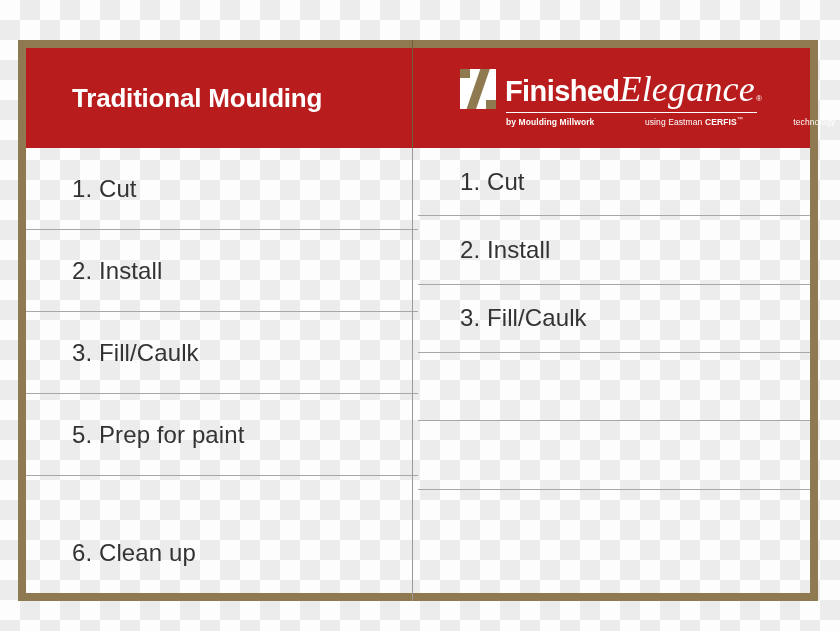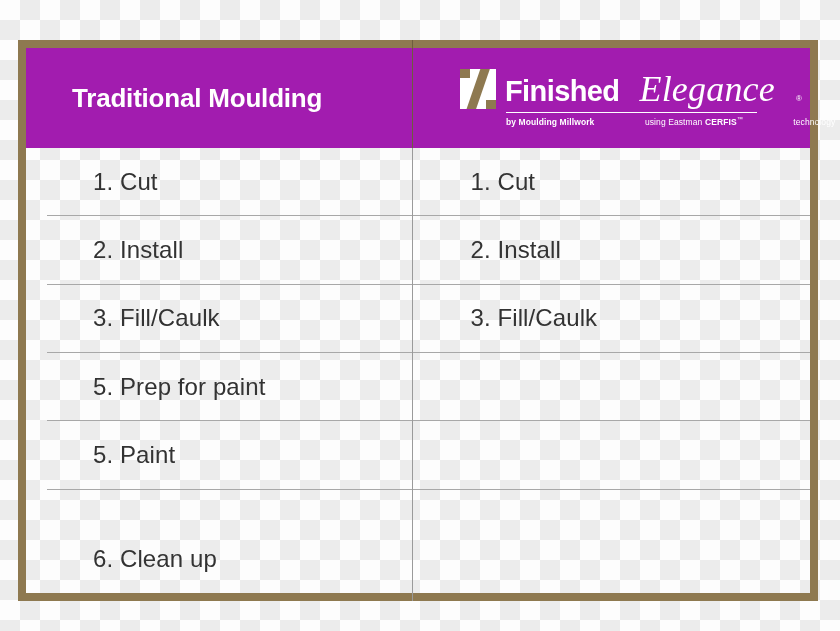--- a/index.html
+++ b/index.html
@@ -38,21 +38,21 @@
     border: 8px solid #8e7950;
     display: flex;
     flex-direction: column;
   }
 
   
   .card-header {
     position: relative;
     height: 100px;
     flex: 0 0 100px;
-    background: #a21caf;
+    background: #b91c1c;
     display: flex;
     box-sizing: border-box;
   }
   .header-cell {
     flex: 1 1 50%;
     display: flex;
     align-items: center;
     box-sizing: border-box;
     min-width: 0;
   }
@@ -111,21 +111,21 @@
     position: absolute;
     right: 0;
     bottom: 0;
     width: 10px;
     height: 9px;
     background: #8e7950;
   }
   .brand-words {
     display: flex;
     align-items: baseline;
-    gap: 20px;
+    gap: 0;
     text-align: right;
   }
   .brand-finished {
     color: #ffffff;
     font-family: "Liberation Sans", sans-serif;
     font-weight: bold;
     font-size: 29px;
     letter-spacing: -0.6px;
   }
   .brand-elegance {
@@ -166,21 +166,20 @@
     font-size: 6px;
     vertical-align: super;
   }
 
   
   .card-body {
     flex: 1 1 auto;
     display: flex;
     position: relative;
     min-height: 0;
-    padding-left: 21px;
   }
   .column {
     flex: 1 1 50%;
     display: flex;
     flex-direction: column;
     min-width: 0;
   }
   .row {
     flex: 1 1 0;
     display: flex;
@@ -272,23 +271,20 @@
         </div>
         <div class="row">
           <span class="step-text">2. Install</span>
         </div>
         <div class="row">
           <span class="step-text">3. Fill/Caulk</span>
         </div>
         <div class="row">
           <span class="step-text">5. Prep for paint</span>
         </div>
-        <div class="row">
-          <span class="step-text">5. Paint</span>
-        </div>
         <div class="row last">
           <span class="step-text">6. Clean up</span>
         </div>
       </div>
 
       <div class="column right">
         <div class="row">
           <span class="step-text">1. Cut</span>
         </div>
         <div class="row">

